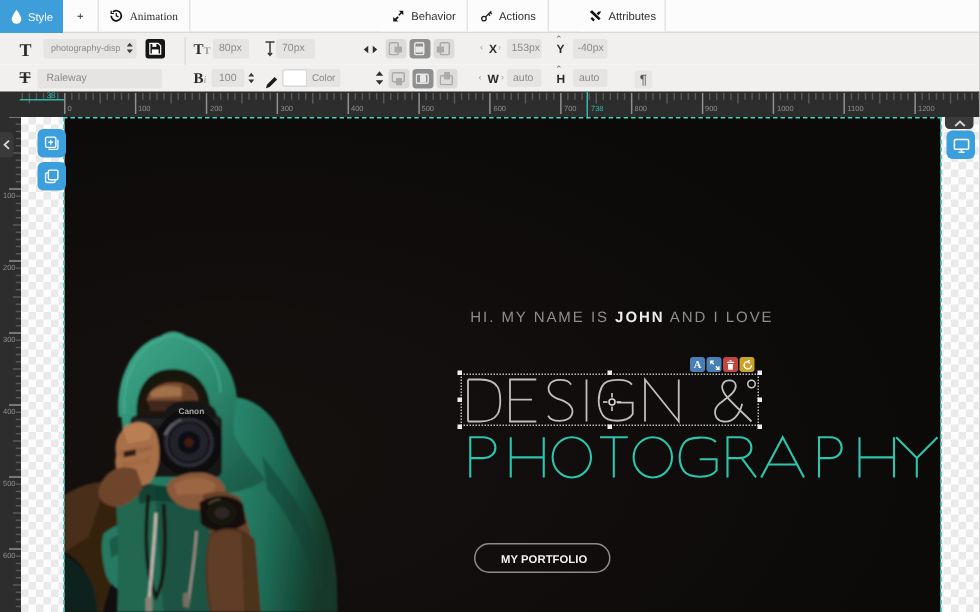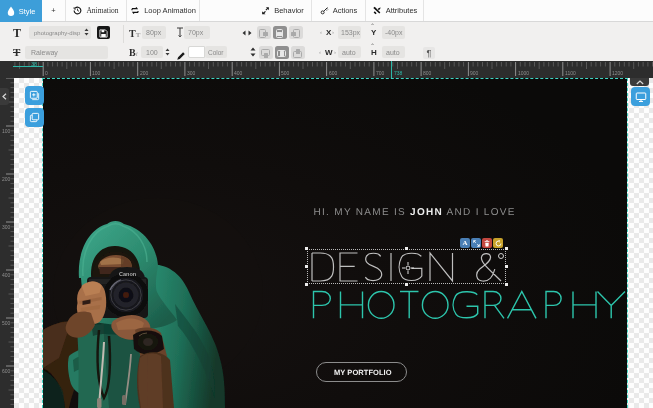--- a/index.html
+++ b/index.html
@@ -55,38 +55,32 @@
       </svg>
     Style</div>
   <div class="tab" style="left:42px; width:24px;">+</div>
   <div class="tab" style="left:66px; width:61px;font-family:Liberation Serif, serif;">
     <svg width="9" height="9" viewBox="0 0 24 24" fill="none" stroke="#111" stroke-width="3">
         <path d="M3 12a9 9 0 1 0 3-6.7"></path>
         <path d="M3 3v5h5" stroke-width="2.2"></path>
         <path d="M12 7v5l4 2" stroke-width="2.2"></path>
       </svg>
     Animation</div>
-  <div class="tab" style="left:127px; width:73px;">
-    <svg width="10" height="9" viewBox="0 0 24 24" fill="none" stroke="#111" stroke-width="3.2">
-        <path d="M4 7h13l-2.5-3M20 17H7l2.5 3"></path>
-        <path d="M4 7v4M20 17v-4" stroke-width="3"></path>
-      </svg>
-    Loop Animation</div>
   <div class="tab" style="left:312px; width:54px;">
     <svg width="9" height="9" viewBox="0 0 24 24" fill="none" stroke="#1a1a1a" stroke-width="2.4">
         <circle cx="7" cy="17" r="4"></circle>
         <path d="M10 14 20 4M15 9l3 3M18 6l3 3"></path>
       </svg>
     Actions</div>
   <div class="tab" style="left:254px; width:58px;">
     <svg width="9" height="9" viewBox="0 0 24 24" fill="#1a1a1a">
         <path d="M13 3h8v8l-3-3-4 4-2-2 4-4ZM11 13l2 2-4 4 3 3H3v-8l3 3Z"></path>
       </svg>
     Behavior</div>
-  <div class="tab" style="left:366px; width:58px;">
+  <div class="tab" style="left:386px; width:58px;">
     <svg width="10" height="9" viewBox="0 0 24 24" fill="#111">
         <path d="M2 5 6 2l15 15-3 3L3 6Z M22 4l-5 1-3 3 3 3 3-3 2-4ZM6 14l5 5-3 3-5-5Z"></path>
       </svg>
     Attributes</div>
 
   <div id="row2"></div>
   <div class="ticon" style="left:13px;top:26px;font-size:12px;">T</div>
   <div class="field" style="left:29px;top:26px;width:62px;height:13px;padding-left:5px;font-size:6px;">photography-disp</div>
   <svg class="abs" style="left:84px;top:28px;" width="5" height="8" viewBox="0 0 5 8">
       <path d="M0.5 3L2.5 0.5 4.5 3Z M0.5 5L2.5 7.5 4.5 5Z" fill="#3a3a3a"></path>

